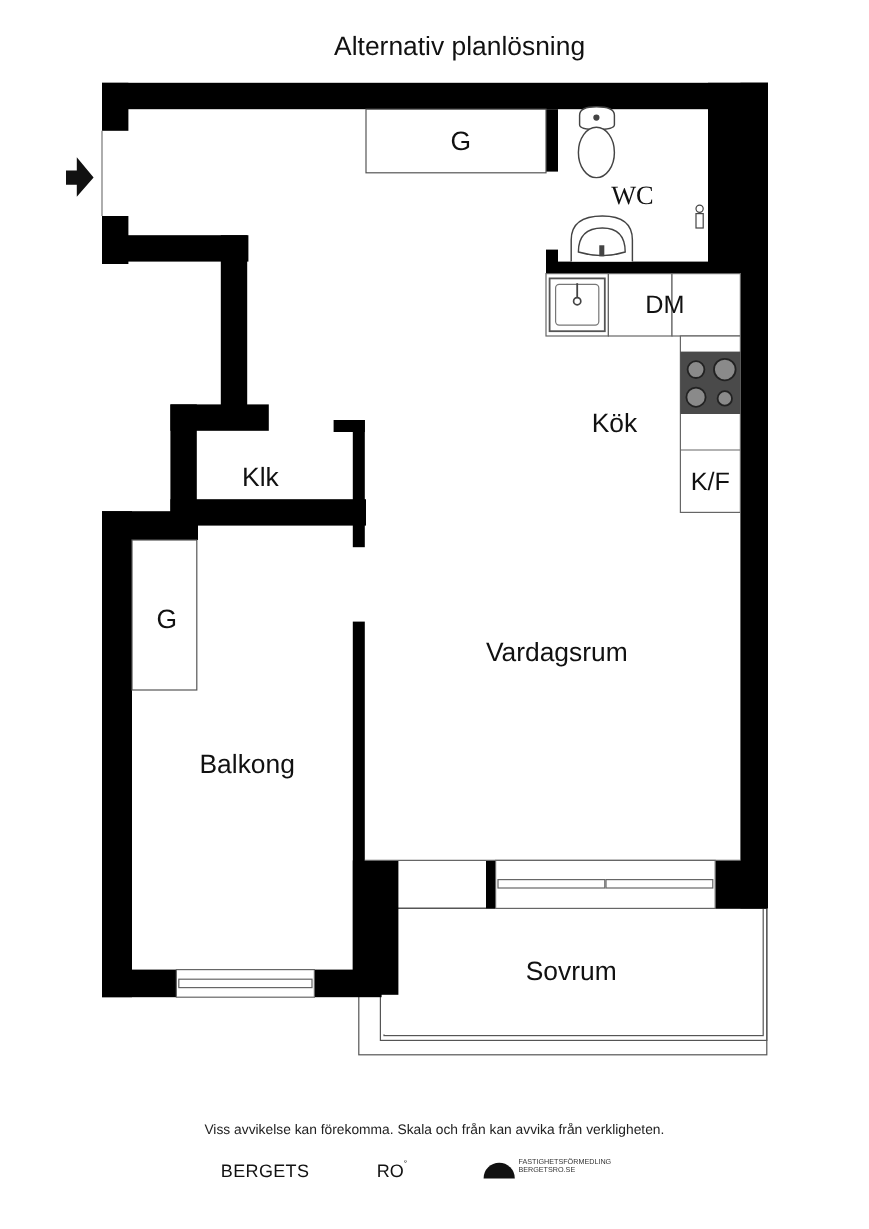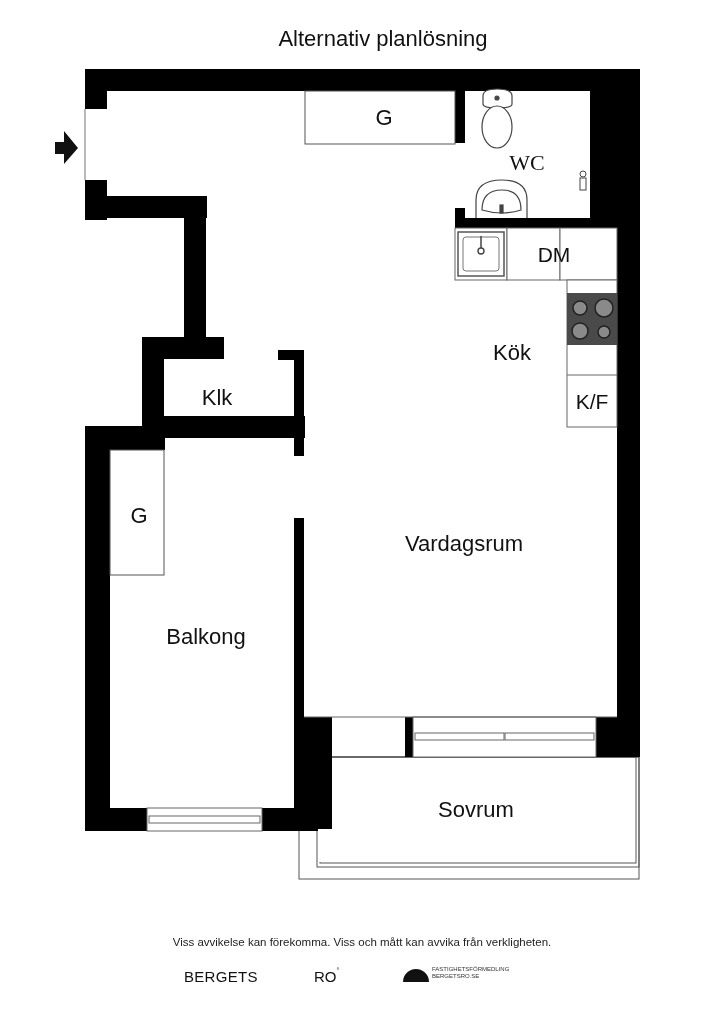--- a/index.html
+++ b/index.html
@@ -135,20 +135,20 @@
 <div class="label" style="left:527px; top:163px;font-family:Liberation Serif, serif;">WC</div>
 <div class="label sm" style="left:534px; top:255px;margin-left:20px;">DM</div>
 <div class="label" style="left:512px; top:353px;">Kök</div>
 <div class="label sm" style="left:592px; top:402px;">K/F</div>
 <div class="label" style="left:217px; top:398px;">Klk</div>
 <div class="label" style="left:139px; top:516px;">G</div>
 <div class="label" style="left:464px; top:544px;">Vardagsrum</div>
 <div class="label" style="left:206px; top:637px;">Balkong</div>
 <div class="label" style="left:476px; top:810px;">Sovrum</div>
 
-<div class="disclaimer">Viss avvikelse kan förekomma. Viss och mått kan avvika från verkligheten.</div>
+<div class="disclaimer">Viss avvikelse kan förekomma. Skala och från kan avvika från verkligheten.</div>
 <div class="logo-bergets">BERGETS</div>
 <div class="logo-ro"><span>RO</span><sup>°</sup></div>
 <div class="logo-mark"></div>
 <div class="logo-sub">
   <div>FASTIGHETSFÖRMEDLING</div>
   <div>BERGETSRO.SE</div>
 </div>
 
 </body></html>

